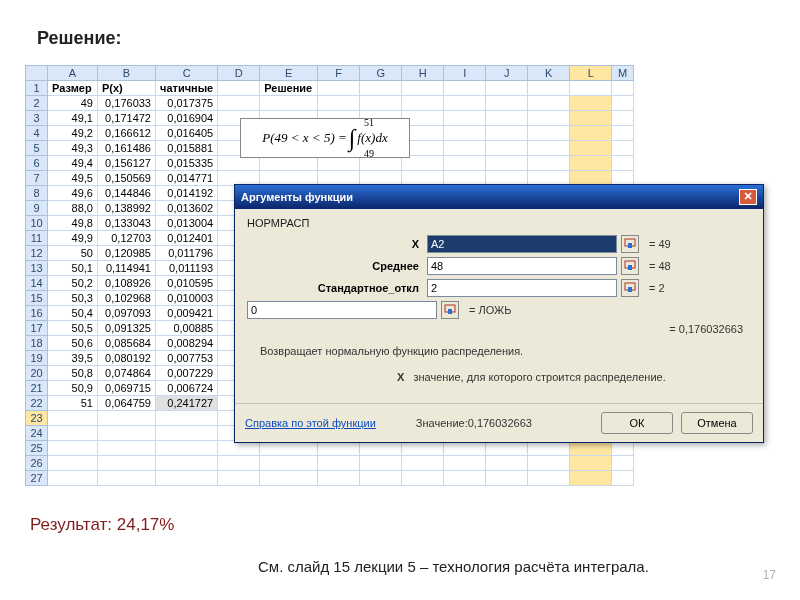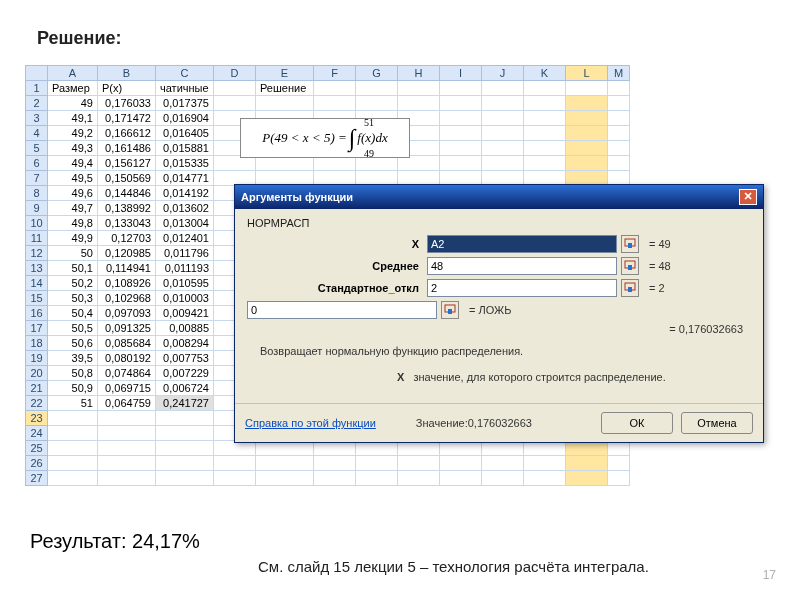--- a/index.html
+++ b/index.html
@@ -1,21 +1,21 @@
 <!DOCTYPE html>
 <html><head>
 <meta charset="utf-8">
 <style>
   * { box-sizing: border-box; margin: 0; padding: 0; }
   body { font-family: Arial, sans-serif; font-size: 12px; background: #fff; width: 800px; height: 600px; position: relative; overflow: hidden; }
   .page-title { position: absolute; left: 37px; top: 28px; font-size: 18px; font-weight: bold; color: #222; }
   .sheet { position: absolute; left: 25px; top: 65px; border-collapse: collapse; }
   .sheet th { background: #d9e7f8; border: 1px solid #a9c1de; font-weight: normal; font-size: 11px; text-align: center; padding: 1px 0; color: #2c4a6f; }
   .sheet td { border: 1px solid #c9d8eb; font-size: 11px; padding: 1px 4px; height: 15px; text-align: right; background: #fff; }
-  .sheet td.hdr { text-align: left; font-weight: normal; background: #fff; }
+  .sheet td.hdr { text-align: left; font-weight: bold; background: #fff; }
   .sheet .rownum { background: #d9e7f8; border: 1px solid #a9c1de; text-align: center; color: #2c4a6f; font-size: 11px; }
   .sheet .sel-col { background: #ffe7a2; }
   .sheet .hl { background: #e0e0e0; }
   .formula-box { position: absolute; left: 240px; top: 118px; width: 170px; height: 40px; border: 1px solid #888; background: #fff; display: flex; align-items: center; justify-content: center; font-family: 'Times New Roman', serif; font-size: 13px; font-style: italic; }
   .formula-box .int { font-size: 24px; font-style: normal; margin: 0 2px; }
   .formula-box .lim-top { position: absolute; top: -2px; left: 123px; font-size: 10px; font-style: normal;}
   .formula-box .lim-bot { position: absolute; bottom: -2px; left: 123px; font-size: 10px; font-style: normal;}
   .dialog { position: absolute; left: 234px; top: 184px; width: 530px; background: #ece9d8; border: 1px solid #0a246a; box-shadow: 2px 2px 6px rgba(0,0,0,.35); font-size: 11px; }
   .dlg-title { background: linear-gradient(#2a6fd4,#0a246a); color: #fff; font-weight: bold; padding: 4px 6px; display: flex; justify-content: space-between; align-items: center; }
   .dlg-close { width: 18px; height: 16px; background: #d85a3c; color: #fff; text-align: center; border: 1px solid #fff; font-size: 11px; line-height: 13px; cursor: pointer;}
@@ -30,21 +30,21 @@
   .arg-row .eq { margin-left: 10px; color: #333; font-size: 11px; }
   .dlg-desc { margin: 10px 0 4px 13px; font-size: 11px; color: #333; }
   .dlg-result { text-align: right; padding-right: 20px; color: #333; font-size: 11px; margin-bottom: 6px;}
   .dlg-hint { margin: 14px 0 10px 150px; font-size: 11px; color: #333; }
   .dlg-hint b { font-weight: bold; margin-right: 6px;}
   .dlg-footer { display: flex; align-items: center; border-top: 1px solid #c0c0c0; padding: 8px 10px; }
   .dlg-footer .help { color: #0a4bbf; text-decoration: underline; font-size: 11px; cursor: pointer;}
   .dlg-footer .val { margin-left: 40px; font-size: 11px; color: #333; }
   .dlg-footer .btns { margin-left: auto; display: flex; gap: 8px; padding-left: 36px; }
   .dlg-footer button { width: 72px; height: 22px; background: #ece9d8; border: 1px solid #888; border-radius: 3px; font-size: 11px; cursor: pointer;}
-  .result-txt { position: absolute; left: 30px; top: 530px; font-size: 20px; color: #000000; }
+  .result-txt { position: absolute; left: 30px; top: 515px; font-size: 17px; color: #7f1d1d; }
   .footnote { position: absolute; left: 258px; top: 558px; font-size: 15px; color: #222; }
   .pagenum { position: absolute; right: 24px; bottom: 18px; font-size: 12px; color: #b0b0b0; }
 </style>
 </head>
 <body>
 
 <div class="page-title">Решение:</div>
 
 <table class="sheet">
   <thead>
@@ -189,21 +189,21 @@
         <td></td>
         <td></td>
         <td></td>
         <td></td>
         <td></td>
         <td class="sel-col"></td>
         <td></td>
       </tr>
       <tr>
         <td class="rownum">9</td>
-        <td>49,7</td>
+        <td>88,0</td>
         <td>0,138992</td>
         <td>0,013602</td>
         <td></td>
         <td></td>
         <td></td>
         <td></td>
         <td></td>
         <td></td>
         <td></td>
         <td></td>

